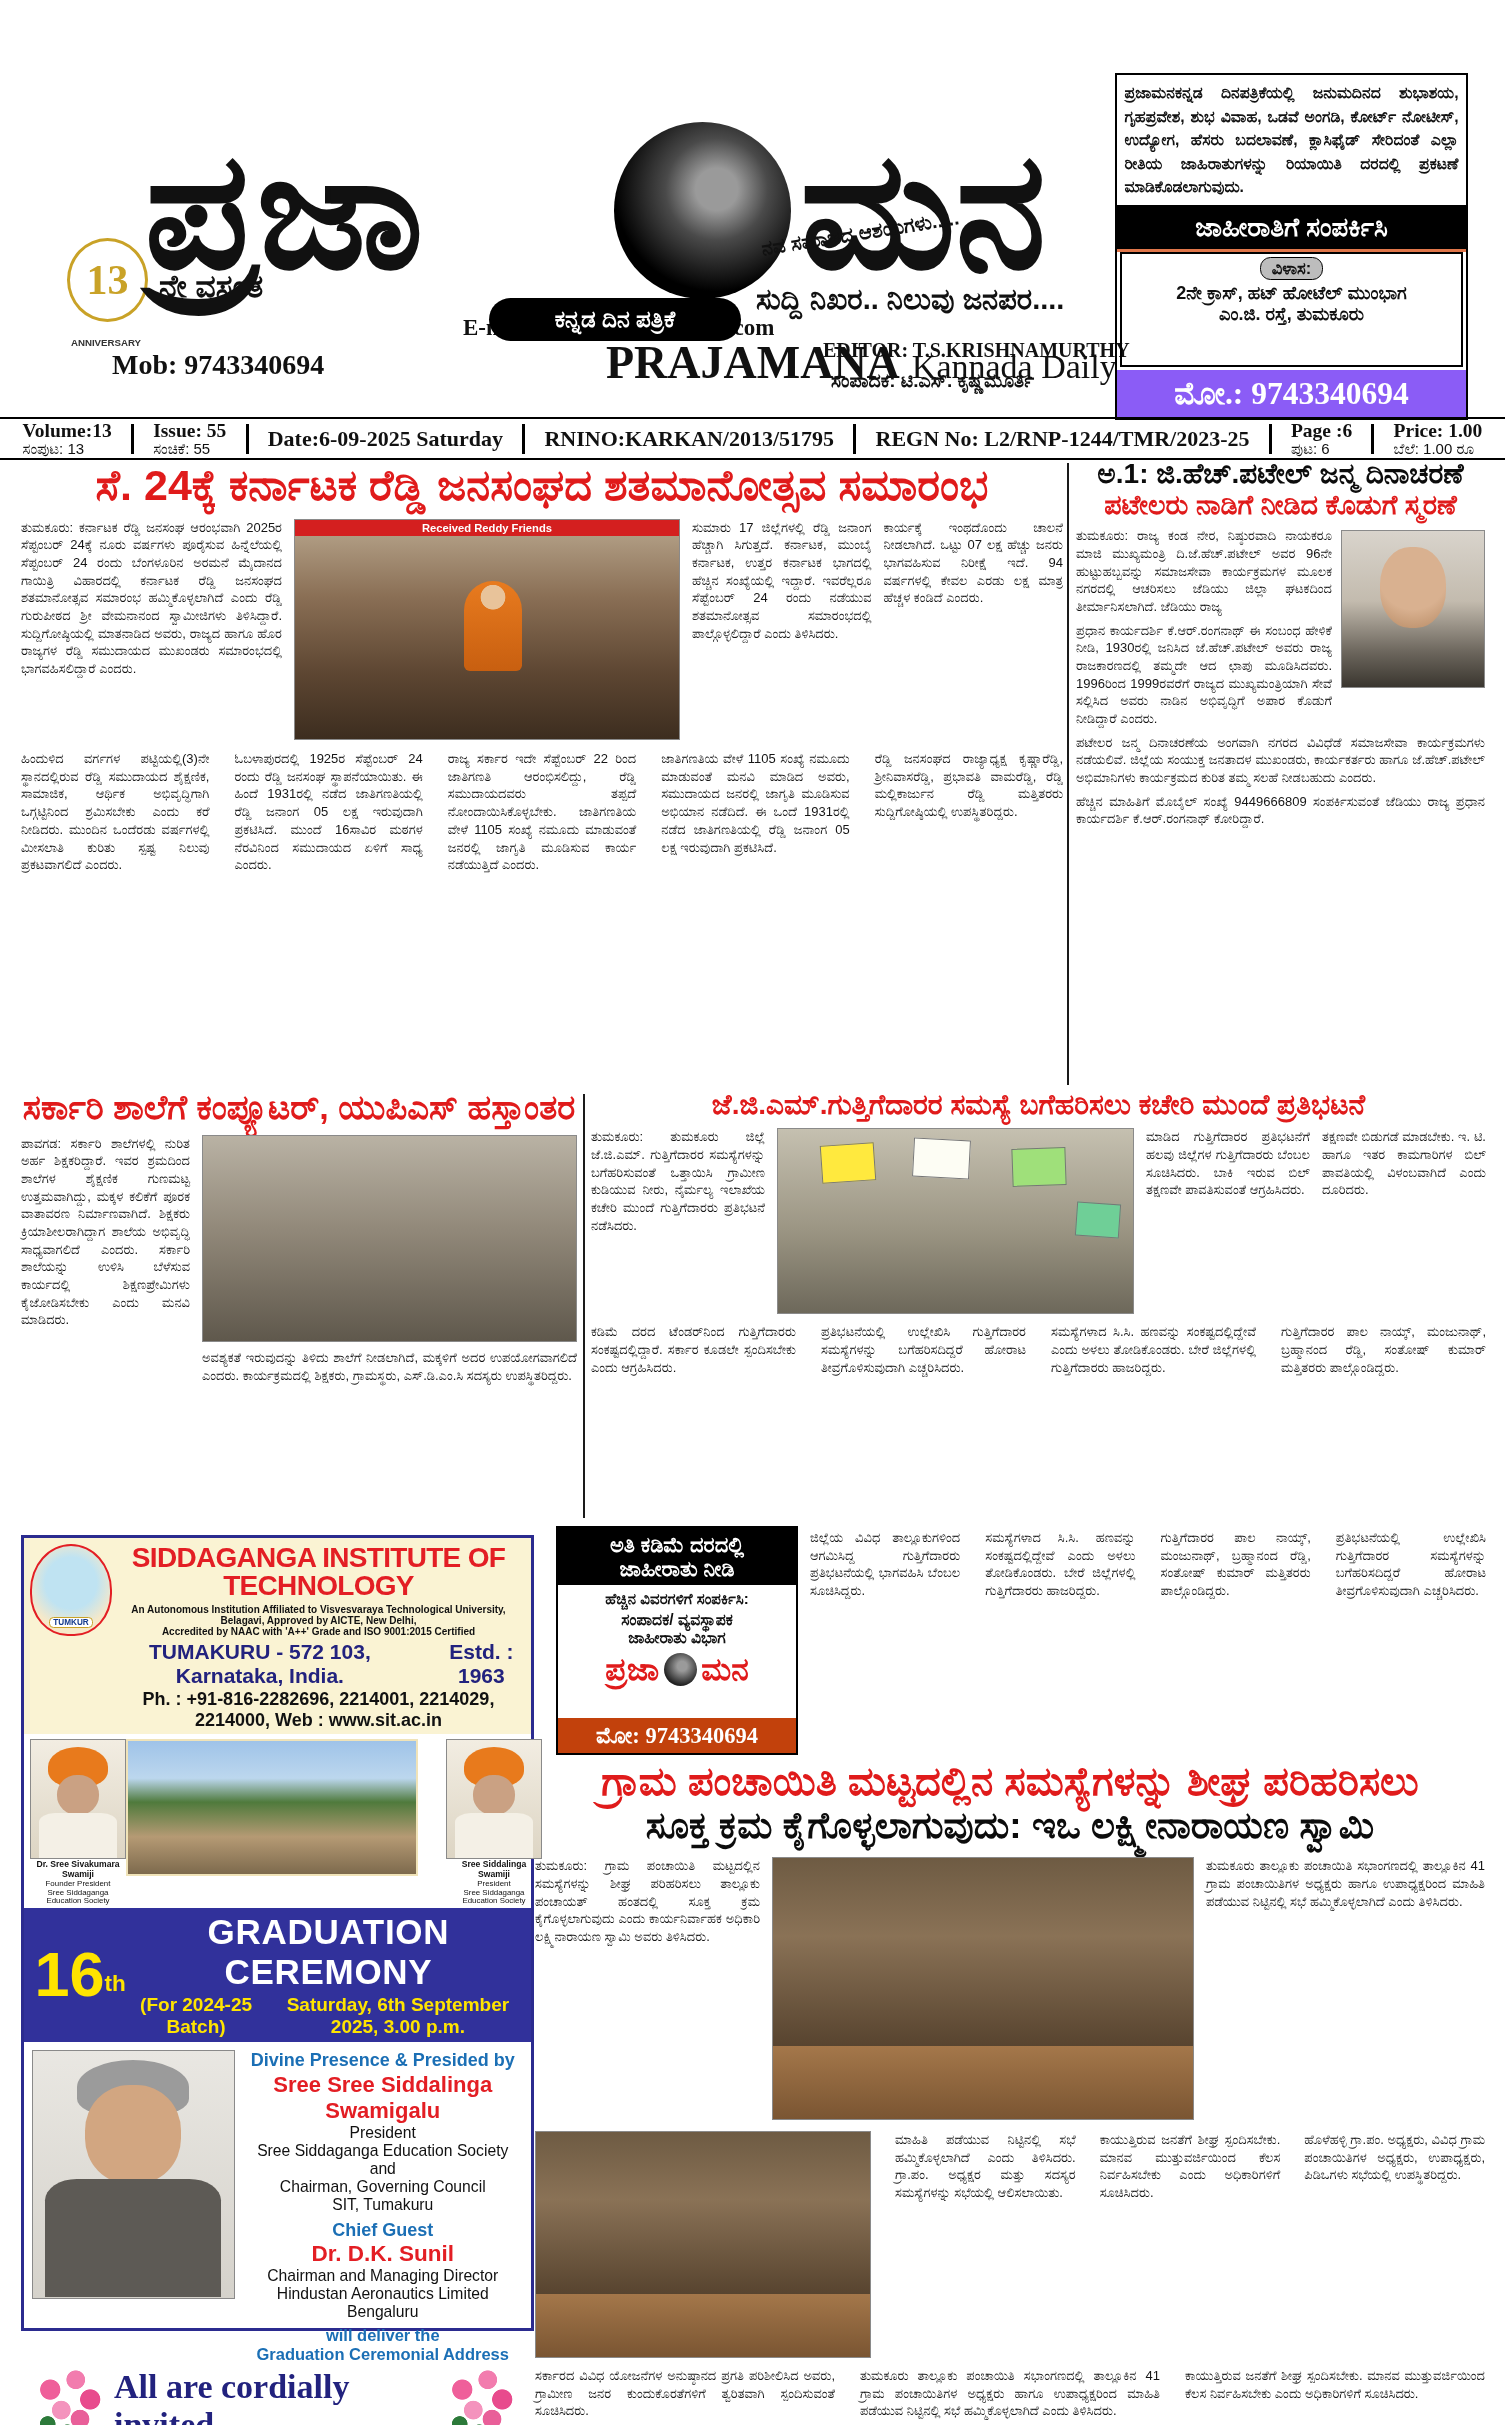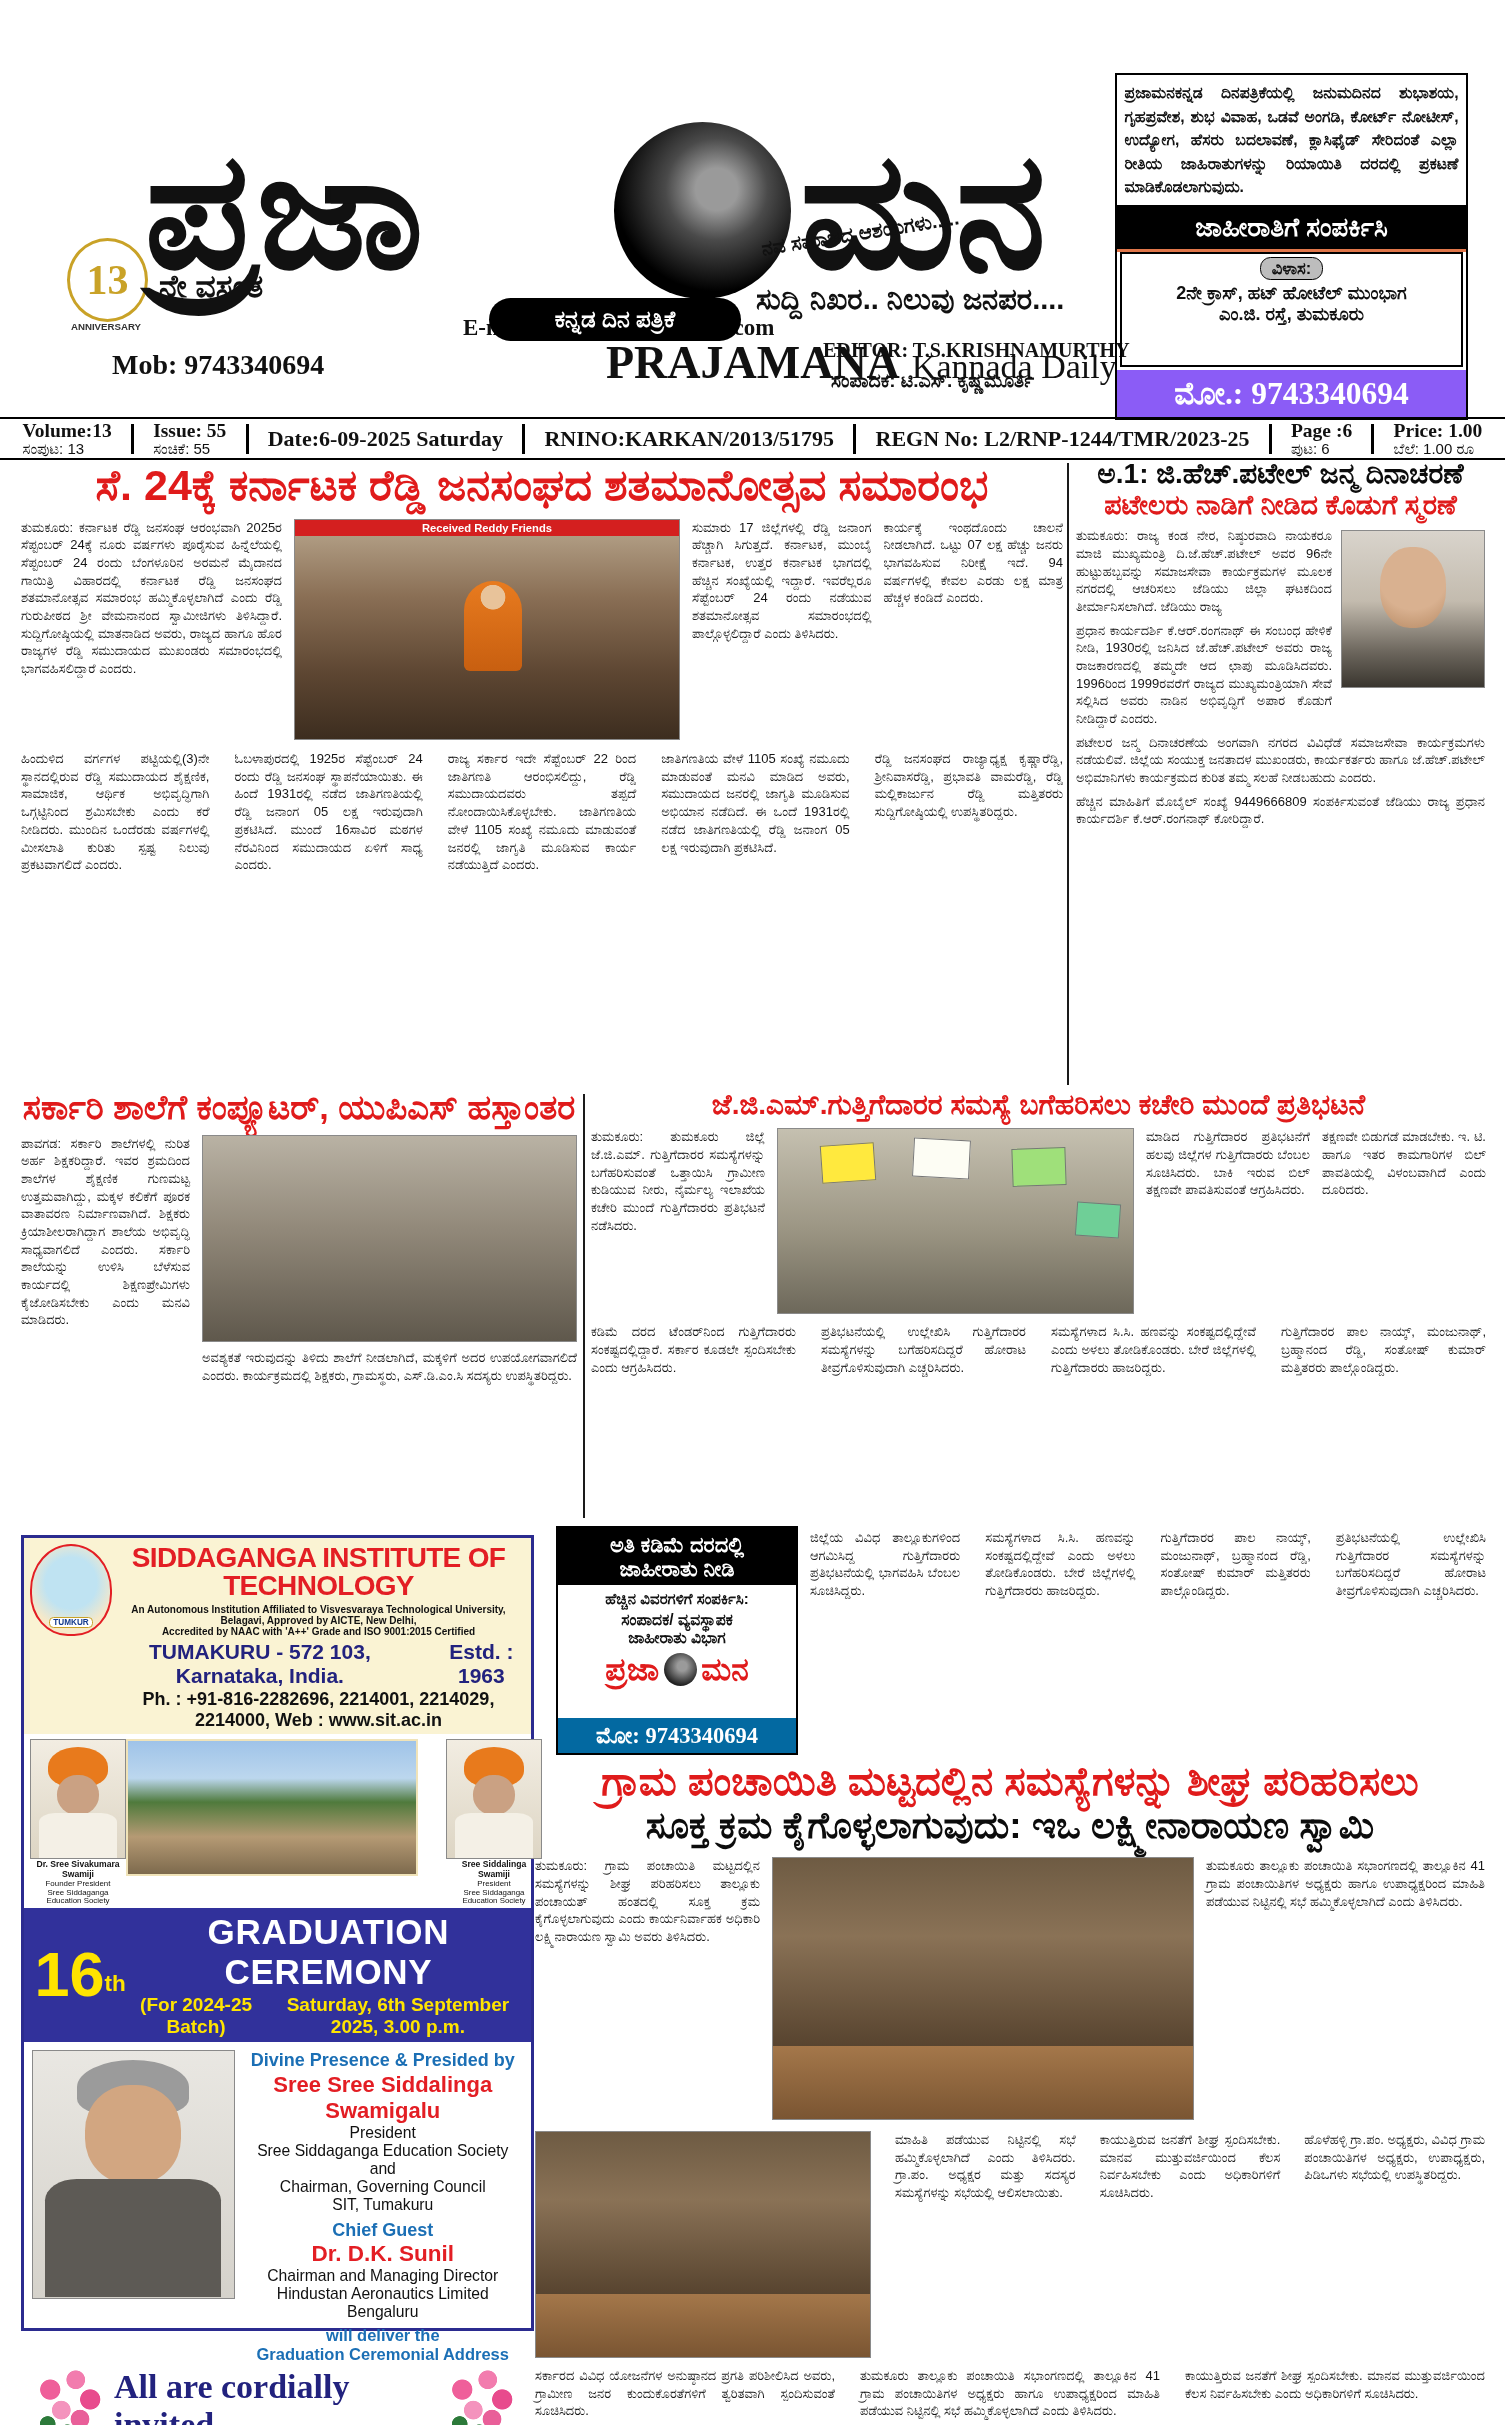--- a/index.html
+++ b/index.html
@@ -55,21 +55,21 @@
 <body>
 
 <div class="page">
 
   <div class="abs" style="top:0;left:0;width:1505px;height:417px;">
 
     <div class="abs" style="top:238px;left:67px;width:75px;height:78px;border-radius:50%;
          border:3.7px solid #c9a227;display:flex;align-items:center;justify-content:center;">
       <span class="serif bold" style="font-size:42px;color:#c9a227;">13</span>
     </div>
-    <div class="abs" style="top:321px;left:61px;width:90px;text-align:center;font-size:9.7px;font-weight:bold;color:#333;">ANNIVERSARY</div>
+    <div class="abs" style="top:337px;left:61px;width:90px;text-align:center;font-size:9.7px;font-weight:bold;color:#333;">ANNIVERSARY</div>
     <div class="abs kn bold" style="top:268px;left:159px;font-size:31.5px;">ನೇ ವಸಂತ</div>
 
     <div class="abs" style="top:90px;left:112px;width:967px;height:240px;display:flex;align-items:center;justify-content:center;gap:4.5px;">
       <span class="kn" style="font-size:163px;font-weight:900;line-height:1;">ಪ್ರಜಾ</span>
       <span class="abs" style="width:177px;height:177px;border-radius:50%;position:relative;flex-shrink:0;position:static;"></span>
       <span style="width:177px;height:177px;border-radius:50%;flex-shrink:0;margin:0 -181px 0 4.5px;
             background:radial-gradient(circle at 58% 38%,#9a9a9a 0 14%,#4a4a4a 34%,#000 68%);display:inline-block;"></span>
       <span class="kn" style="font-size:163px;font-weight:900;line-height:1;margin-left:186px;">ಮನ</span>
     </div>
     <div class="abs kn bold" style="top:214px;left:760px;width:300px;font-size:20px;transform:rotate(-9deg);">ನವ ಸಮಾಜದ ಆಶಯಗಳು.....</div>
@@ -209,21 +209,21 @@
       <div class="kn bold" style="font-size:21px;">ಜಾಹೀರಾತು ನೀಡಿ</div>
     </div>
     <div class="kn bold center" style="font-size:15px;margin-top:4.5px;">ಹೆಚ್ಚಿನ ವಿವರಗಳಿಗೆ ಸಂಪರ್ಕಿಸಿ:</div>
     <div class="kn bold center" style="font-size:15.7px;margin-top:3px;">ಸಂಪಾದಕ/ ವ್ಯವಸ್ಥಾಪಕ</div>
     <div class="kn bold center" style="font-size:15.7px;">ಜಾಹೀರಾತು ವಿಭಾಗ</div>
     <div style="display:flex;align-items:center;justify-content:center;gap:4.5px;margin-top:4.5px;">
       <span class="kn red" style="font-size:31.5px;font-weight:900;">ಪ್ರಜಾ</span>
       <span style="width:33px;height:33px;border-radius:50%;background:radial-gradient(circle at 55% 40%,#9a9a9a 0 18%,#222 70%);"></span>
       <span class="kn red" style="font-size:31.5px;font-weight:900;">ಮನ</span>
     </div>
-    <div class="serif bold" style="background:#0369a1;color:#fff;font-size:22.5px;text-align:center;padding:4.5px 0;margin-top:auto;">ಮೋ: 9743340694</div>
+    <div class="serif bold" style="background:#c2410c;color:#fff;font-size:22.5px;text-align:center;padding:4.5px 0;margin-top:auto;">ಮೋ: 9743340694</div>
   </div>
 
   <div class="abs" style="top:1529px;left:810px;width:676px;height:222px;">
     <div class="cols" style="height:100%;">
       <div class="body-txt kn col">ಜಿಲ್ಲೆಯ ವಿವಿಧ ತಾಲ್ಲೂಕುಗಳಿಂದ ಆಗಮಿಸಿದ್ದ ಗುತ್ತಿಗೆದಾರರು ಪ್ರತಿಭಟನೆಯಲ್ಲಿ ಭಾಗವಹಿಸಿ ಬೆಂಬಲ ಸೂಚಿಸಿದ್ದರು.</div>
       <div class="body-txt kn col">ಸಮಸ್ಯೆಗಳಾದ ಸಿ.ಸಿ. ಹಣವನ್ನು ಸಂಕಷ್ಟದಲ್ಲಿದ್ದೇವೆ ಎಂದು ಅಳಲು ತೋಡಿಕೊಂಡರು. ಬೇರೆ ಜಿಲ್ಲೆಗಳಲ್ಲಿ ಗುತ್ತಿಗೆದಾರರು ಹಾಜರಿದ್ದರು.</div>
       <div class="body-txt kn col">ಗುತ್ತಿಗೆದಾರರ ಪಾಲ ನಾಯ್ಕ್, ಮಂಜುನಾಥ್, ಬ್ರಹ್ಮಾನಂದ ರೆಡ್ಡಿ, ಸಂತೋಷ್ ಕುಮಾರ್ ಮತ್ತಿತರರು ಪಾಲ್ಗೊಂಡಿದ್ದರು.</div>
       <div class="body-txt kn col">ಪ್ರತಿಭಟನೆಯಲ್ಲಿ ಉಲ್ಲೇಖಿಸಿ ಗುತ್ತಿಗೆದಾರರ ಸಮಸ್ಯೆಗಳನ್ನು ಬಗೆಹರಿಸದಿದ್ದರೆ ಹೋರಾಟ ತೀವ್ರಗೊಳಿಸುವುದಾಗಿ ಎಚ್ಚರಿಸಿದರು.</div>
     </div>
   </div>

